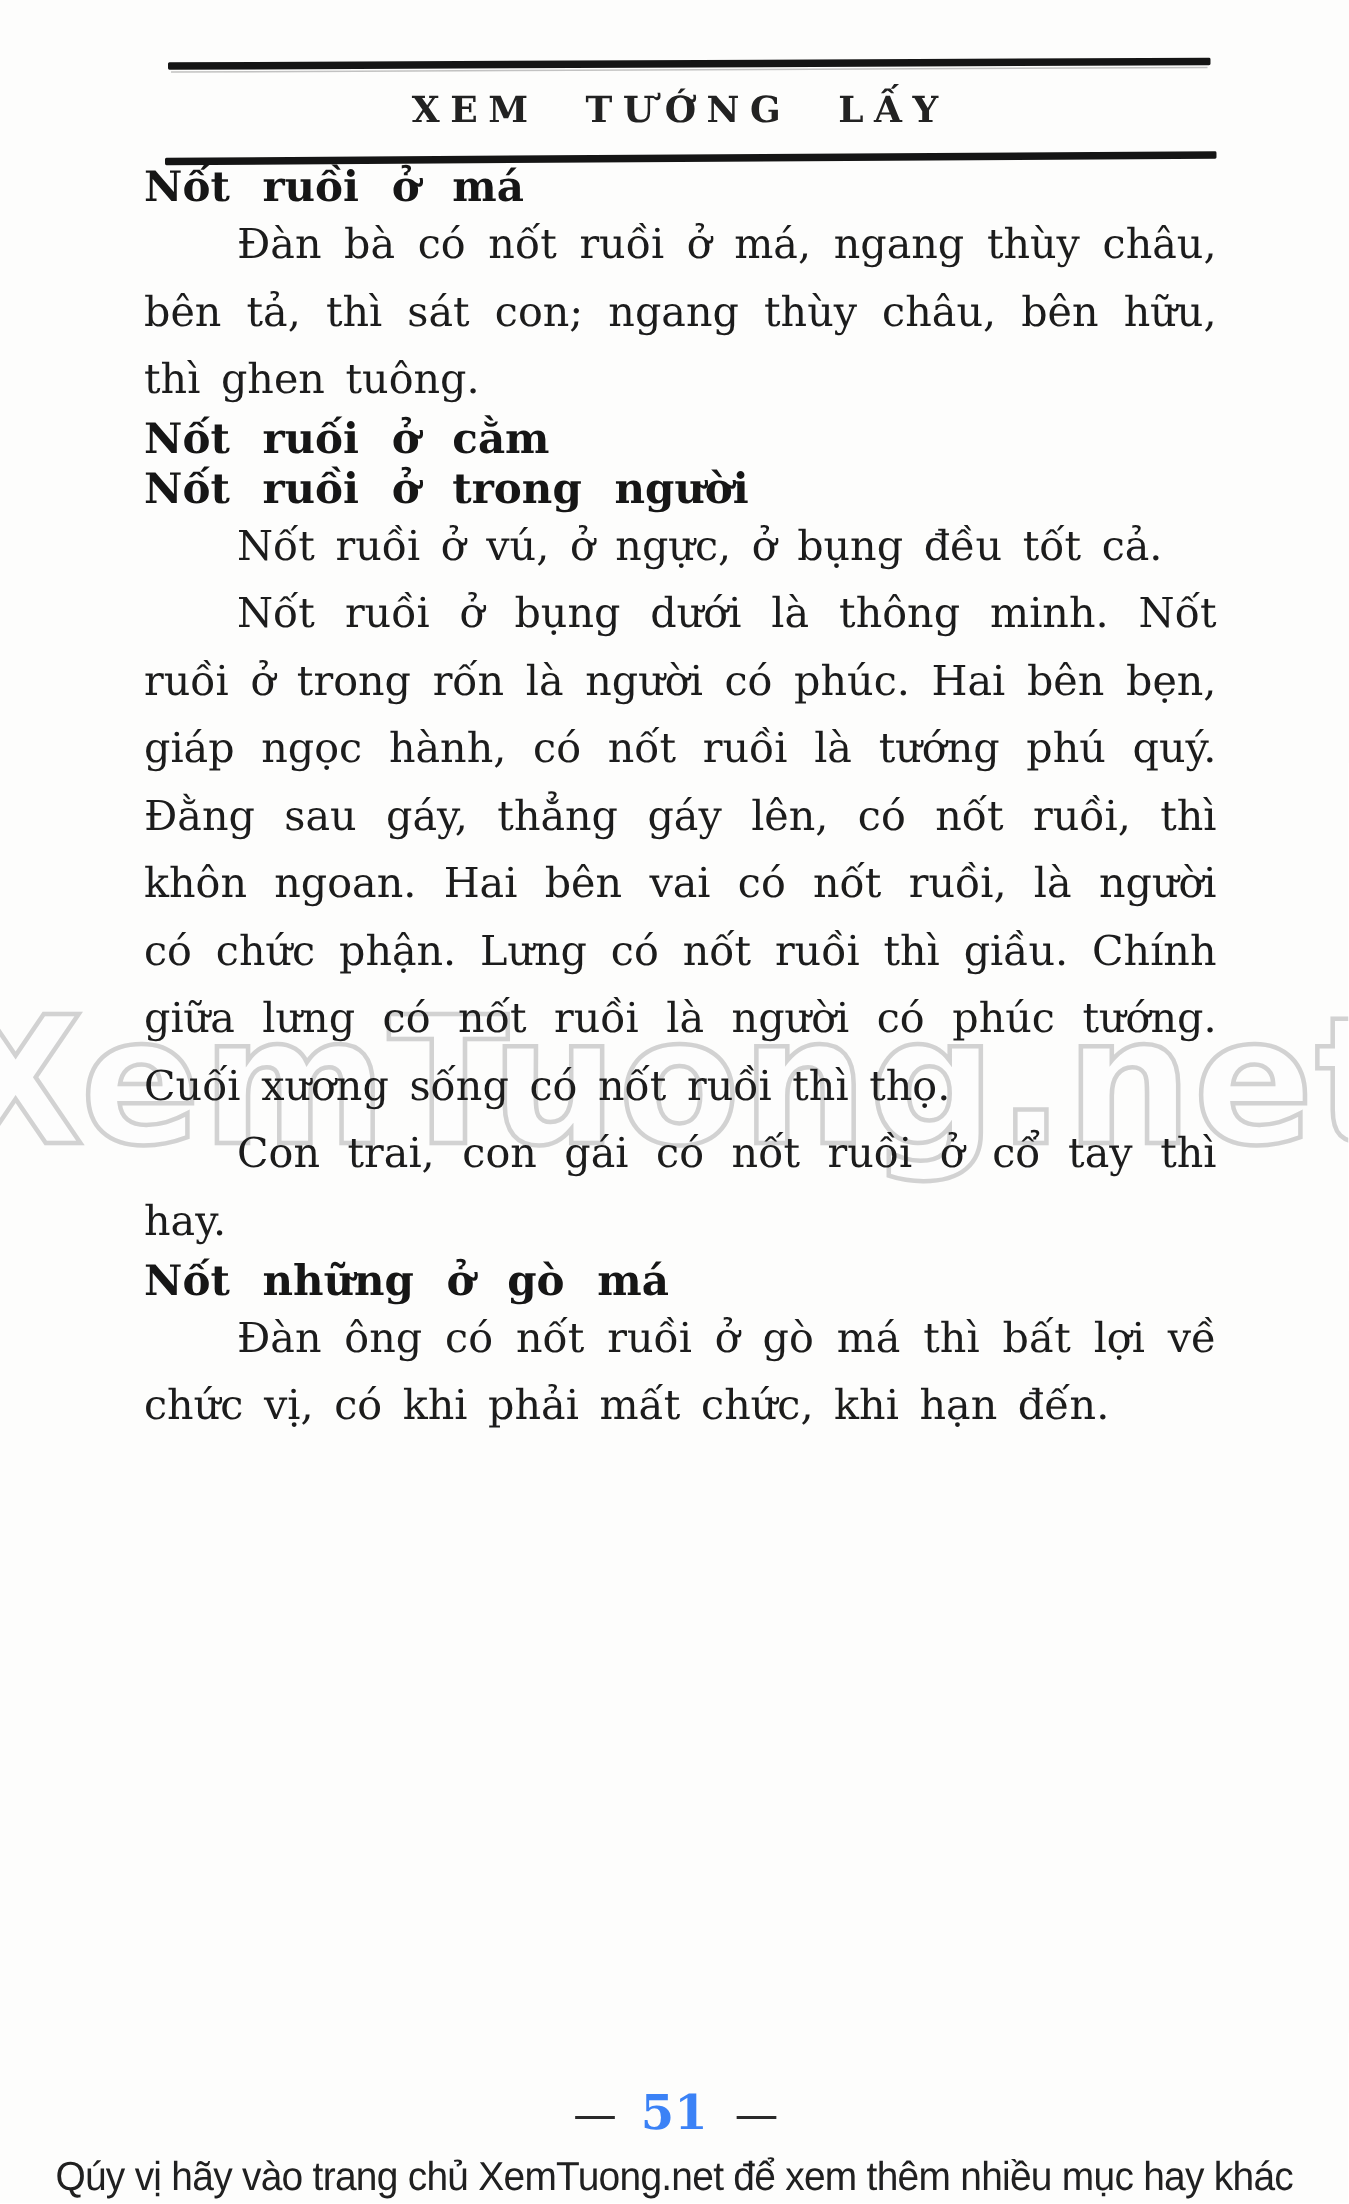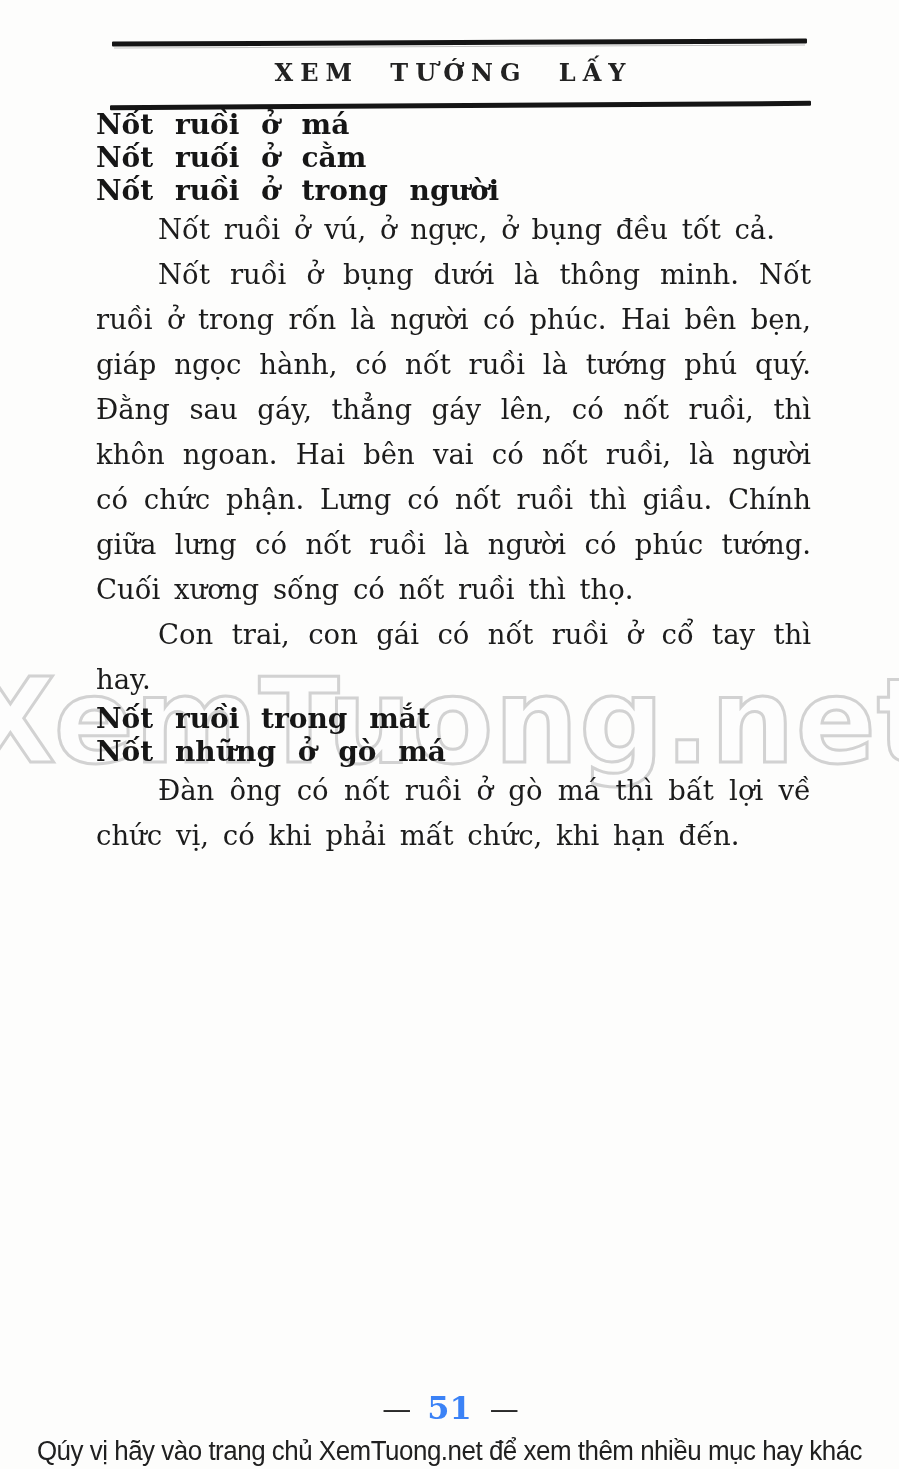--- a/index.html
+++ b/index.html
@@ -133,29 +133,29 @@
 
   <div class="content">
 
     <div class="rule rule-1"></div>
 
     <div class="running-title">XEM TƯỚNG LẤY</div>
 
     <div class="rule rule-2"></div>
 
     <h2 class="section-heading h-1">Nốt ruồi ở  má</h2>
+    <p class="body-par p-after-heading">Đàn bà  có nốt ruồi ở má, ngang thùy châu, bên tả, thì sát con; ngang thùy châu, bên hữu, thì ghen tuông.</p>
 
     <h2 class="section-heading h-2">Nốt ruối ở cằm</h2>
 
     <h2 class="section-heading h-3">Nốt ruồi ở trong người</h2>
     <p class="body-par p-after-heading">Nốt ruồi ở vú, ở ngực, ở bụng đều tốt cả.</p>
     <p class="body-par p-follow">Nốt ruồi ở bụng dưới là thông minh. Nốt ruồi ở trong rốn là người có phúc. Hai bên bẹn, giáp ngọc hành, có nốt ruồi là tướng phú quý. Đằng sau gáy, thẳng gáy lên, có nốt ruồi, thì khôn ngoan. Hai bên vai có nốt ruồi, là người có chức phận. Lưng có nốt ruồi thì giầu. Chính giữa lưng có nốt ruồi là người có phúc tướng. Cuối xương sống có nốt ruồi thì thọ.</p>
     <p class="body-par p-follow">Con trai, con gái có nốt ruồi ở cổ tay thì hay.</p>
 
-    <h2 class="section-heading h-4">Nốt ruồi trong mắt</h2>
 
     <h2 class="section-heading h-5">Nốt những ở gò má</h2>
     <p class="body-par p-after-heading">Đàn ông có nốt ruồi ở gò má thì bất lợi về chức vị, có khi phải mất chức, khi hạn đến.</p>
 
   </div>
 
   <div class="page-number-row">
     <span class="dash">—</span><span class="num">51</span><span class="dash">—</span>
   </div>
 

